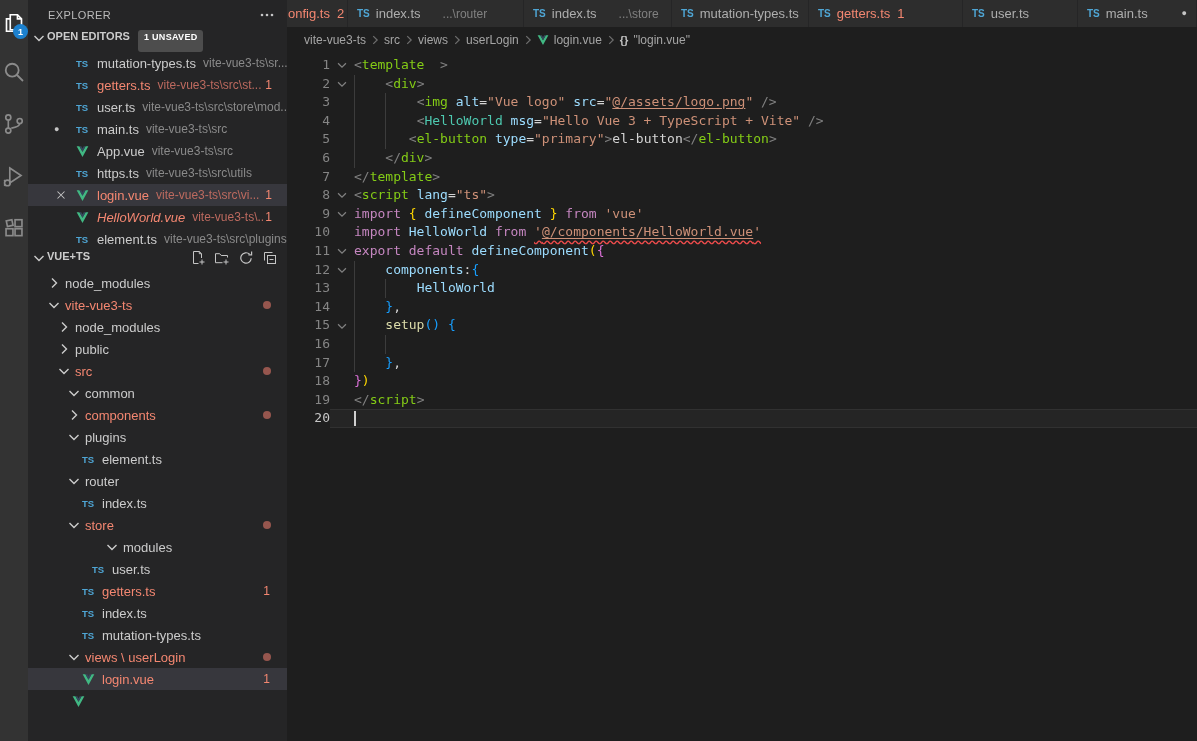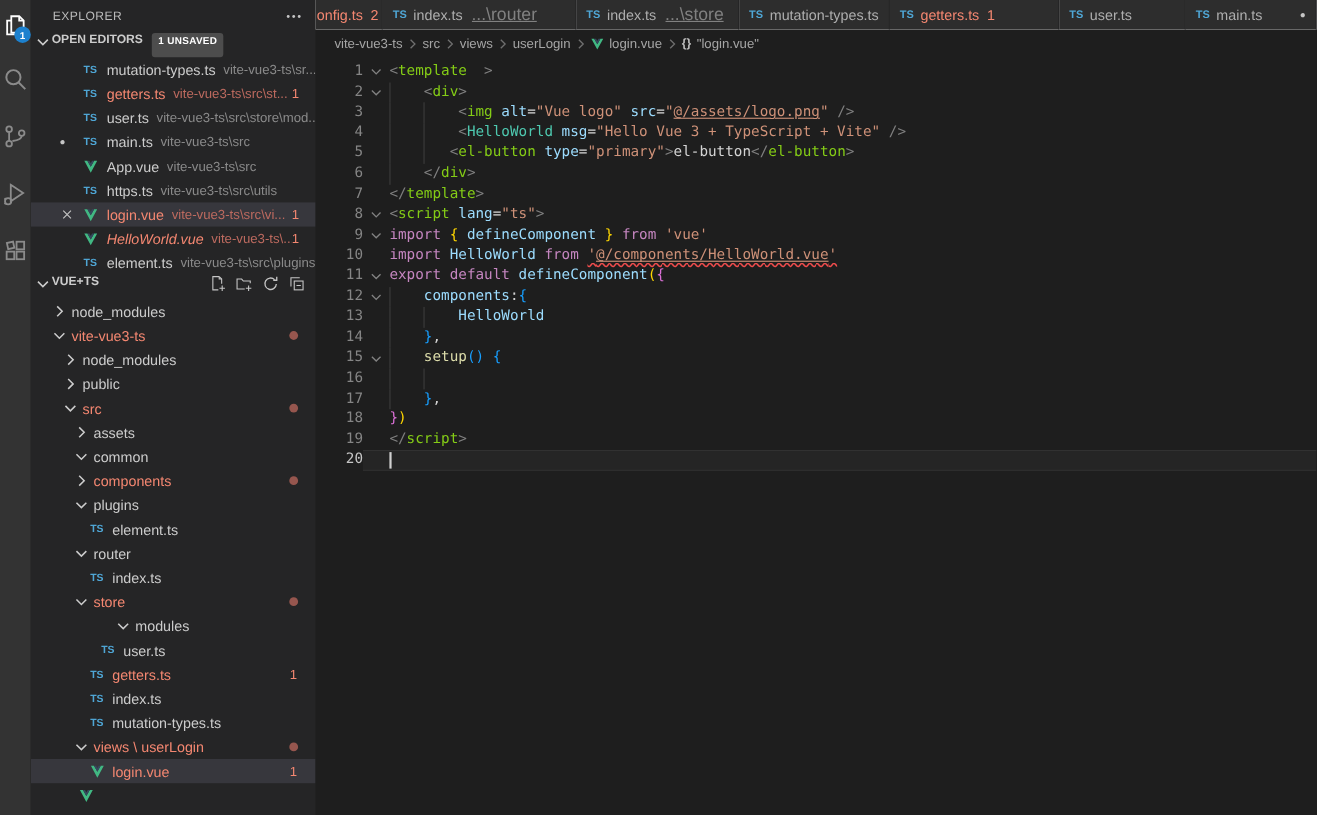--- a/index.html
+++ b/index.html
@@ -49,28 +49,28 @@
   .tree-chevron{width:16px;height:16px;flex:none;color:#cccccc;margin-right:3px;}
   .file-pad{width:6px;flex:none;}
   .tree-row .icon-slot{width:20px;}
   .tree-name{color:#cccccc;}
   .tree-row.error .tree-name{color:#f48771;}
   .tree-dot{margin-left:auto;margin-right:16px;width:8px;height:8px;border-radius:50%;background:#96564e;flex:none;}
   .tree-badge{margin-left:auto;padding-right:17px;color:#f48771;font-size:12px;}
 
   
   .editor-group{flex:1;min-width:0;display:flex;flex-direction:column;background:#1e1e1e;}
-  .tab-bar{height:27px;flex:none;display:flex;background:#e5e5e5;overflow:hidden;}
+  .tab-bar{height:27px;flex:none;display:flex;background:#bef264;overflow:hidden;}
   .tab{height:27px;flex:none;display:flex;align-items:center;background:#2d2d2d;border-right:1px solid #252526;
     padding:0 9px;font-size:13px;color:#aeaeae;overflow:hidden;}
   .tab.cut{padding-left:1px;}
   .tab .ts-badge{margin-right:6px;font-size:10px;flex:none;}
   .tab-name{white-space:nowrap;}
   .tab.error .tab-name{color:#f48771;}
-  .tab-desc{margin-left:8px;font-size:16px;color:#818181;white-space:nowrap;overflow:hidden;text-decoration:underline;}
+  .tab-desc{margin-left:22px;font-size:12px;color:#818181;white-space:nowrap;overflow:hidden;}
   .tab-badge{margin-left:7px;color:#f48771;}
   .tab-dirty{margin-left:auto;padding-left:6px;font-size:9px;color:#c5c5c5;line-height:1;}
 
   .breadcrumb{height:25px;flex:none;display:flex;align-items:center;padding-left:17px;font-size:12px;color:#a5a5a5;white-space:nowrap;}
   .crumb{display:flex;align-items:center;}
   .crumb-sep{width:14px;height:14px;color:#6e6e6e;margin:0 2px;}
   .crumb .vue-icon{width:12px;height:12px;margin-right:5px;}
   .braces{color:#c0c0c0;font-size:11px;font-weight:700;margin-right:5px;}
 
   .code-area{flex:1;padding-top:4px;font-family:"DejaVu Sans Mono",monospace;font-size:13px;overflow:hidden;}
@@ -344,28 +344,20 @@
             <svg viewBox="0 0 16 16" fill="none" stroke="currentColor" stroke-width="1.4">
               <path d="M3.5 6L8 10.5 12.5 6"></path>
             </svg>
           </span>
           <span class="tree-name">src</span>
           <span class="tree-dot"></span>
         </div>
         <div class="tree-row" style="padding-left: 38px;">
           <span class="icon tree-chevron">
             <svg viewBox="0 0 16 16" fill="none" stroke="currentColor" stroke-width="1.4">
-              <path d="M6 3.5L10.5 8 6 12.5"></path>
-            </svg>
-          </span>
-          <span class="tree-name">assets</span>
-        </div>
-        <div class="tree-row" style="padding-left: 38px;">
-          <span class="icon tree-chevron">
-            <svg viewBox="0 0 16 16" fill="none" stroke="currentColor" stroke-width="1.4">
               <path d="M3.5 6L8 10.5 12.5 6"></path>
             </svg>
           </span>
           <span class="tree-name">common</span>
         </div>
         <div class="tree-row error" style="padding-left: 38px;">
           <span class="icon tree-chevron">
             <svg viewBox="0 0 16 16" fill="none" stroke="currentColor" stroke-width="1.4">
               <path d="M6 3.5L10.5 8 6 12.5"></path>
             </svg>

